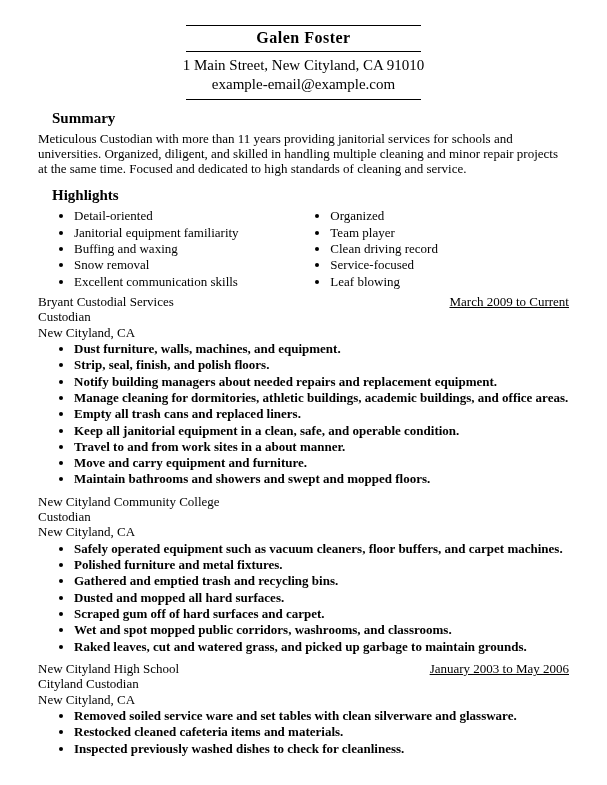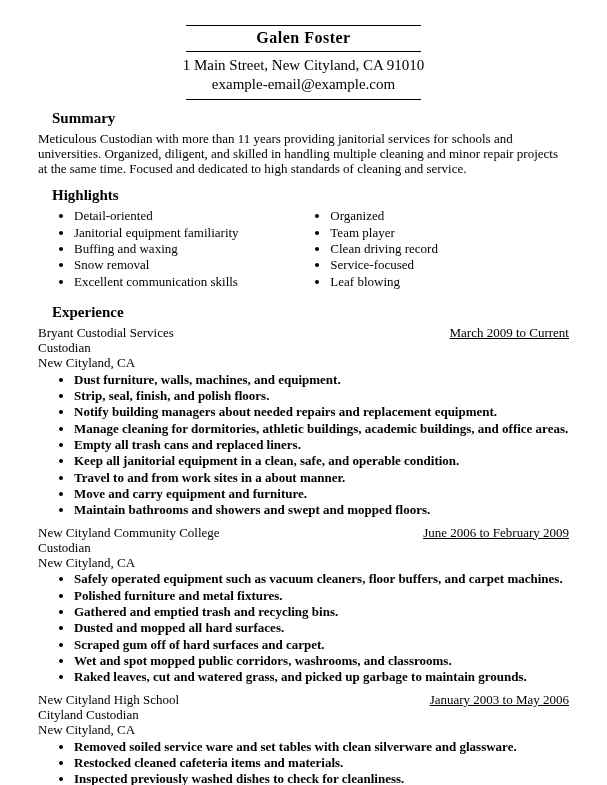--- a/index.html
+++ b/index.html
@@ -111,21 +111,20 @@
       </ul>
     <ul class="hl-right">
         <li>Organized</li>
         <li>Team player</li>
         <li>Clean driving record</li>
         <li>Service-focused</li>
         <li>Leaf blowing</li>
       </ul>
   </div>
 
-  <h2 class="section-heading">Experience</h2>
   <div id="jobs-container">
       <div class="job">
         <div class="job-head">
           <span class="job-company">Bryant Custodial Services</span>
           <span class="job-dates">March 2009 to Current</span>
         </div>
         <div class="job-title">Custodian</div>
         <div class="job-loc">New Cityland, CA</div>
         <ul class="bullets">
           <li>Dust furniture, walls, machines, and equipment.</li>
@@ -135,21 +134,20 @@
           <li>Empty all trash cans and replaced liners.</li>
           <li>Keep all janitorial equipment in a clean, safe, and operable condition.</li>
           <li>Travel to and from work sites in a about manner.</li>
           <li>Move and carry equipment and furniture.</li>
           <li>Maintain bathrooms and showers and swept and mopped floors.</li>
         </ul>
       </div>
       <div class="job">
         <div class="job-head">
           <span class="job-company">New Cityland Community College</span>
-          <span class="job-dates">June 2006 to February 2009</span>
         </div>
         <div class="job-title">Custodian</div>
         <div class="job-loc">New Cityland, CA</div>
         <ul class="bullets">
           <li>Safely operated equipment such as vacuum cleaners, floor buffers, and carpet machines.</li>
           <li>Polished furniture and metal fixtures.</li>
           <li>Gathered and emptied trash and recycling bins.</li>
           <li>Dusted and mopped all hard surfaces.</li>
           <li>Scraped gum off of hard surfaces and carpet.</li>
           <li>Wet and spot mopped public corridors, washrooms, and classrooms.</li>

